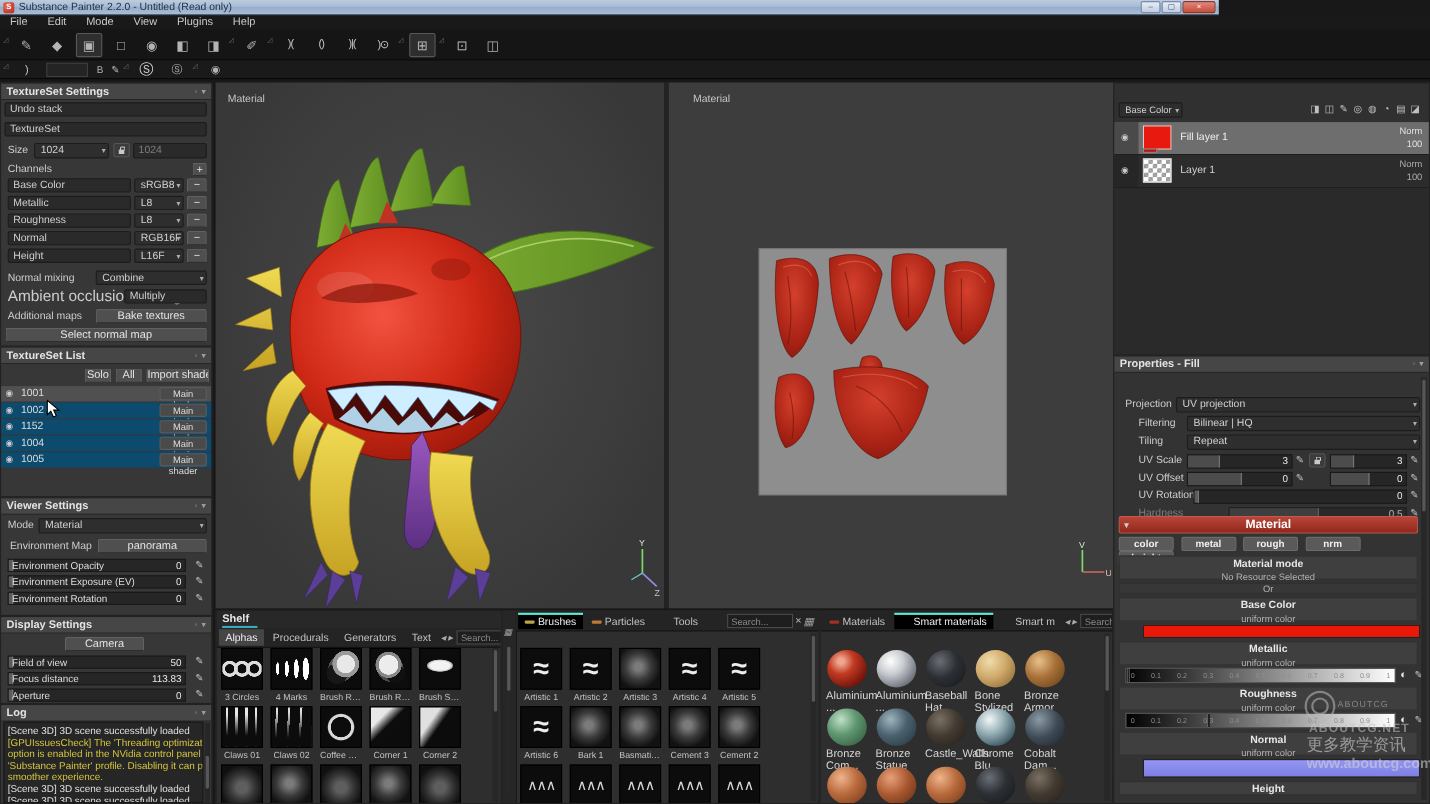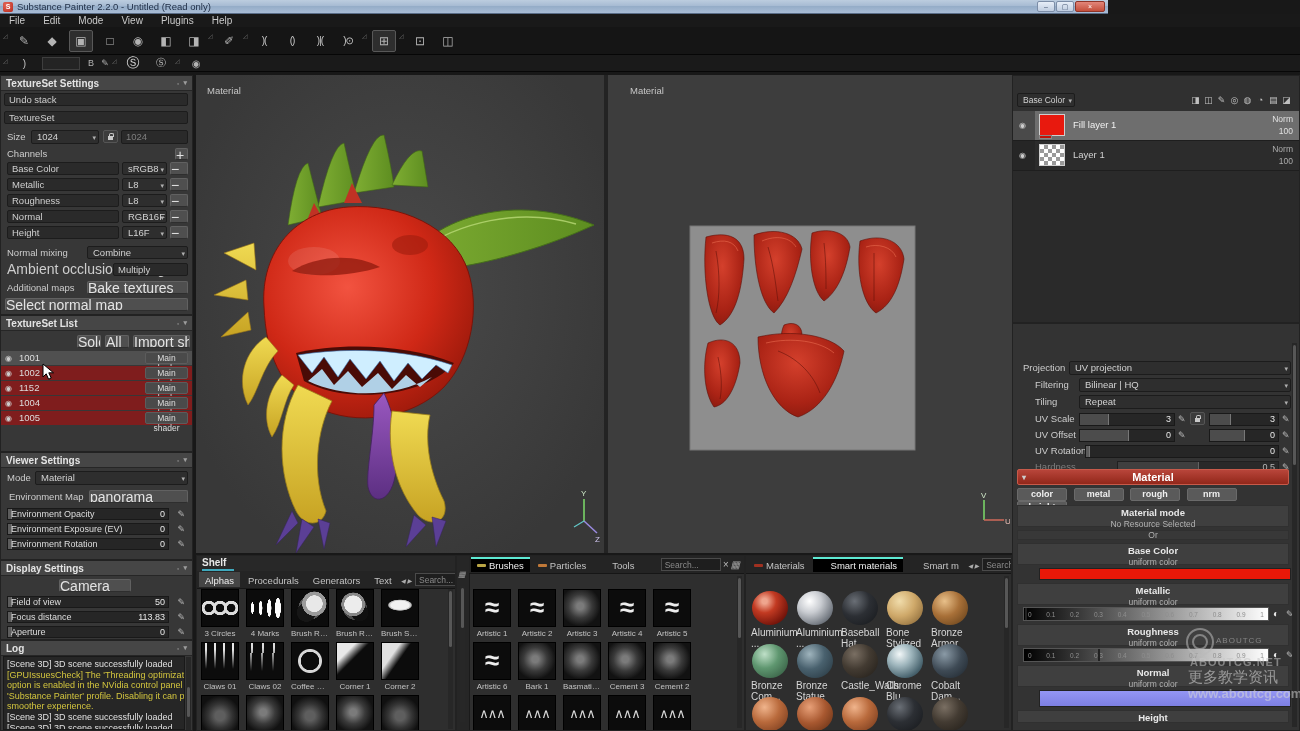--- a/index.html
+++ b/index.html
@@ -45,35 +45,35 @@
   .plusi::after{content:"+";} .minusi::after{content:"−";}
   .closex::after{content:"×";color:#b9b9b9;} .burger::after{content:"▦";color:#9f9f9f;}
   .arrl::after{content:"◀";font-size:6px;color:#aaa;} .arrr::after{content:"▶";font-size:6px;color:#aaa;}
   .contrast::after{content:"◐";color:#e8e8e8;}
   .fld{position:absolute;background:#2a2a2a;border:1px solid #1c1c1c;border-radius:2px;color:#cfcfcf;
     font-size:9.5px;line-height:12px;padding:0 4px;box-sizing:border-box;white-space:nowrap;overflow:hidden;}
   .sel{position:absolute;background:#2e2e2e;border:1px solid #1c1c1c;border-radius:2px;color:#d2d2d2;
     font-size:9.5px;line-height:12px;padding:0 12px 0 5px;box-sizing:border-box;white-space:nowrap;overflow:hidden;}
   .sel .caret{position:absolute;right:2px;top:0;}
   .btn{position:absolute;background:#4f4f4f;border:1px solid #616161;border-bottom-color:#2e2e2e;border-radius:2px;
-    color:#e3e3e3;font-size:14px;line-height:12px;text-align:left;box-sizing:border-box;white-space:nowrap;overflow:hidden;}
+    color:#e3e3e3;font-size:10px;line-height:12px;text-align:center;box-sizing:border-box;white-space:nowrap;overflow:hidden;}
   .lbl{position:absolute;color:#cdcdcd;font-size:9.5px;line-height:13px;white-space:nowrap;}
   .srow{position:relative;height:12px;margin-bottom:3px;}
   .sbar{position:absolute;left:0;top:0;right:18px;height:12px;background:#262626;border:1px solid #191919;box-sizing:border-box;}
   .sbar .sname{position:absolute;left:3px;top:0;font-size:9px;color:#ddd;line-height:11px;white-space:nowrap;}
   .sbar .sval{position:absolute;right:3px;top:0;font-size:9px;color:#e8e8e8;line-height:11px;}
   .sbar .knob{position:absolute;left:0;top:0;width:3px;height:100%;background:#5c5c5c;border-right:1px solid #777;}
   .srow .pencil{position:absolute;right:2px;top:0;}
   .lockbox{position:absolute;width:15px;height:13px;background:#3c3c3c;border:1px solid #555;border-radius:2px;box-sizing:border-box;}
   .lockshape{position:absolute;left:4px;top:5px;width:5px;height:4px;background:#c9c9c9;}
   .lockshape::before{content:"";position:absolute;left:0.5px;top:-3px;width:3px;height:3px;border:1px solid #c9c9c9;border-bottom:none;border-radius:2px 2px 0 0;}
   .vscroll{position:absolute;width:5px;background:#272727;}
   .vscroll i{position:absolute;left:1px;width:3px;background:#575757;border-radius:2px;}
   
-  .tsrow{position:relative;height:14px;margin-bottom:1px;background:#7f1d1d;}
+  .tsrow{position:relative;height:14px;margin-bottom:1px;background:#0c4a6e;}
   .tsrow.selected{background:#505050;}
   .tsrow .eye{position:absolute;left:4px;top:1px;}
   .tsrow .tsid{position:absolute;left:18px;top:1px;font-size:9.5px;color:#ddd;}
   .tsrow .tsbtn{position:absolute;right:4px;top:1px;width:43px;height:12px;background:#4a4a4a;border:1px solid #5c5c5c;
     border-radius:2px;font-size:8.5px;line-height:10px;text-align:center;color:#ddd;box-sizing:border-box;}
   
   .logbox{position:absolute;left:2px;top:15px;right:7px;bottom:0;background:#262626;border:1px solid #191919;
     padding:2px 3px;overflow:hidden;}
   .logline{font-size:9px;line-height:10.6px;white-space:nowrap;}
   
@@ -864,20 +864,26 @@
         <span class="lthumb checker"></span>
         <span class="lname" style="color:#d2d2d2;">Layer 1</span>
         <span class="lblend" style="color:#ababab;">Norm</span>
         <span class="lopac" style="color:#ababab;">100</span>
       </div>
     </div>
     <div style="position:absolute;left:0;top:95px;width:100%;bottom:0;background:#2a2a2a;"></div>
   </div>
 
   <div class="panel" style="left:1012px;top:323px;width:288px;height:408px;background:#333333;">
+    <div class="phead">
+      <span>Properties - Fill</span>
+        <span class="sp"></span>
+      <i class="phicon dock"></i>
+        <i class="phicon coll"></i>
+    </div>
 
     <div class="lbl" style="left:10px;top:37px;">Projection</div>
     <div class="sel" style="left:56px;top:37px;width:222px;height:14px;"><span>UV projection</span><i class="caret"></i></div>
     <div class="lbl" style="left:22px;top:54px;">Filtering</div>
     <div class="sel" style="left:66px;top:54px;width:212px;height:14px;"><span>Bilinear | HQ</span><i class="caret"></i></div>
     <div class="lbl" style="left:22px;top:71px;">Tiling</div>
     <div class="sel" style="left:66px;top:71px;width:212px;height:14px;"><span>Repeat</span><i class="caret"></i></div>
 
     <div class="lbl" style="left:22px;top:88px;">UV Scale</div>
     <div class="sbar" style="left:66px;top:89px;width:96px;height:13px;position:absolute;">

